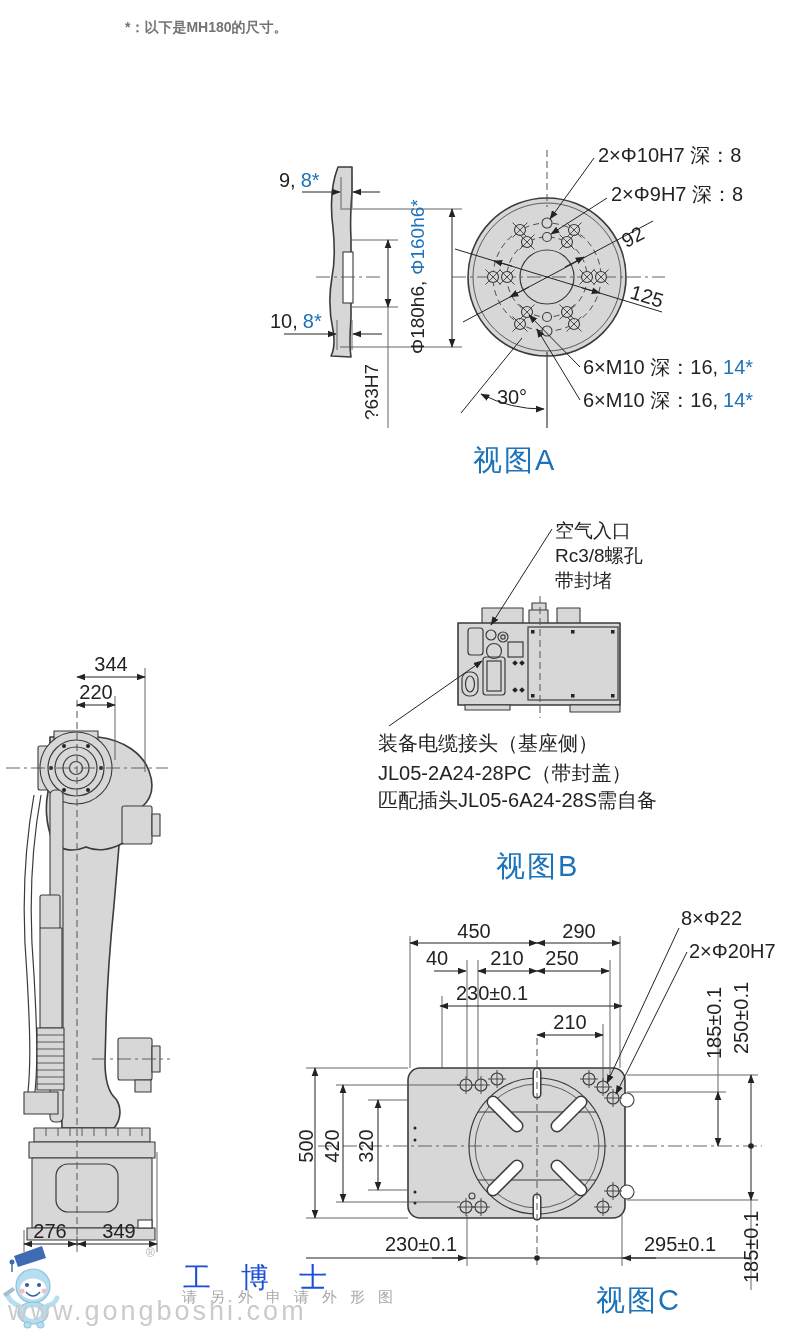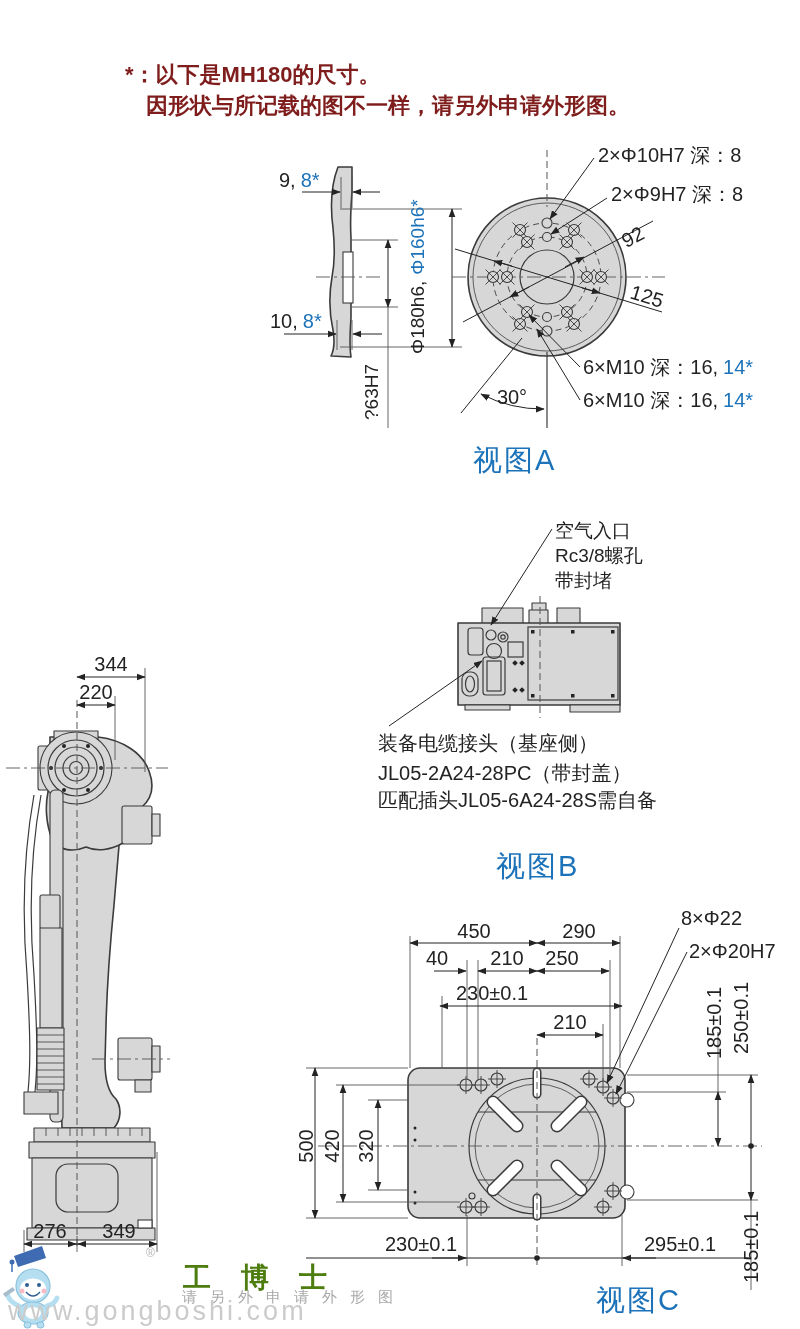--- a/index.html
+++ b/index.html
@@ -1,19 +1,19 @@
 <!DOCTYPE html>
 <html><head>
 <meta charset="utf-8">
 <style>
   html,body{margin:0;padding:0;background:#ffffff;}
   .page{position:relative;width:800px;height:1329px;background:#fff;
         font-family:"Liberation Sans",sans-serif;overflow:hidden;}
-  .note{position:absolute;left:125px;top:12px;color:#7f1d1d;font-size:22px;
-        font-weight:bold;line-height:31px;white-space:nowrap;margin-top:47px;}
+  .note{position:absolute;left:125px;top:12px;color:#737373;font-size:14px;
+        font-weight:bold;line-height:31px;white-space:nowrap;}
   .note .l2{margin-left:21px;}
   svg.draw{position:absolute;left:0;top:0;}
   svg text{font-family:"Liberation Sans",sans-serif;fill:#232323;}
   .t20{font-size:20px;}
   .t19{font-size:19px;}
   .mid{text-anchor:middle;}
   .blue{fill:#1c73b9;}
   .ttl{font-size:29px;fill:#1c73b9;letter-spacing:2px;}
   .ol{fill:#d7d7d7;stroke:#3b3b3b;stroke-width:1.6;stroke-linejoin:round;}
   .ol2{fill:#d7d7d7;stroke:#3b3b3b;stroke-width:1.1;stroke-linejoin:round;}
@@ -23,32 +23,31 @@
   .dim{stroke:#232323;stroke-width:1;fill:none;}
   .ext{stroke:#555555;stroke-width:0.9;fill:none;}
   .cl{stroke:#555555;stroke-width:0.9;fill:none;stroke-dasharray:14 4 3 4;}
   .dsh{stroke:#555555;stroke-width:1;fill:none;stroke-dasharray:7 4;}
   .bc{stroke:#3b3b3b;stroke-width:0.9;fill:none;stroke-dasharray:6 4;}
   .hole{fill:#d7d7d7;stroke:#3b3b3b;stroke-width:1.1;}
   .cross{stroke:#3b3b3b;stroke-width:0.9;}
   .dot{fill:#232323;}
   .wm{position:absolute;white-space:nowrap;}
   .wm-reg{left:146px;top:1246px;font-size:12px;color:#b3b3b3;}
-  .wm-brand{left:183px;top:1259px;font-size:28px;letter-spacing:30px;color:#4d7c0f;font-weight:bold;}
+  .wm-brand{left:183px;top:1259px;font-size:28px;letter-spacing:30px;color:#1d4ed8;font-weight:normal;}
   .wm-tag{left:182px;top:1288px;font-size:15px;letter-spacing:13px;color:#a8a8a8;}
   .wm-url{left:8px;top:1296px;font-size:27px;letter-spacing:3px;color:#cbcbcb;}
 </style>
 </head>
 <body>
 
 <div class="page">
 
   <div class="note">
     <div class="l1">*：以下是MH180的尺寸。</div>
-    <div class="l2">因形状与所记载的图不一样，请另外申请外形图。</div>
   </div>
 
   <svg class="draw" width="800" height="1329" viewBox="0 0 800 1329" xmlns="http://www.w3.org/2000/svg" xmlns:xlink="http://www.w3.org/1999/xlink">
     <defs>
       <marker id="arr" viewBox="0 0 10 10" refX="9.2" refY="5" markerWidth="9" markerHeight="9" orient="auto-start-reverse">
         <path d="M0,1.2 L10,5 L0,8.8 Z" fill="#232323"></path>
       </marker>
       <g id="m10">
         <circle class="hole" r="5.5"></circle>
         <line class="cross" x1="-7.5" y1="-7.5" x2="7.5" y2="7.5"></line>

